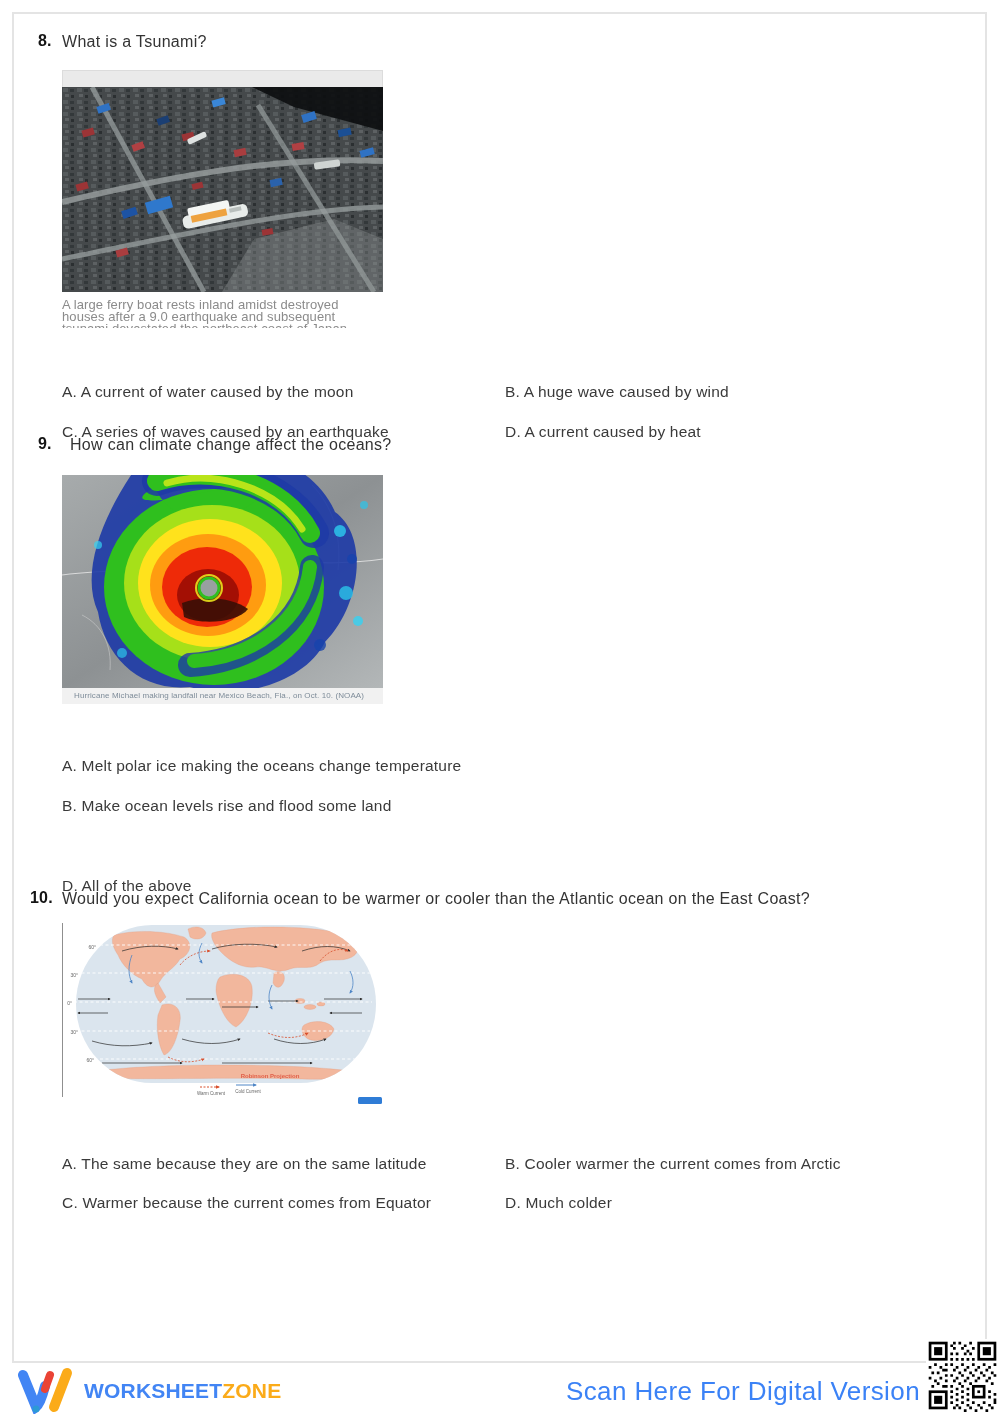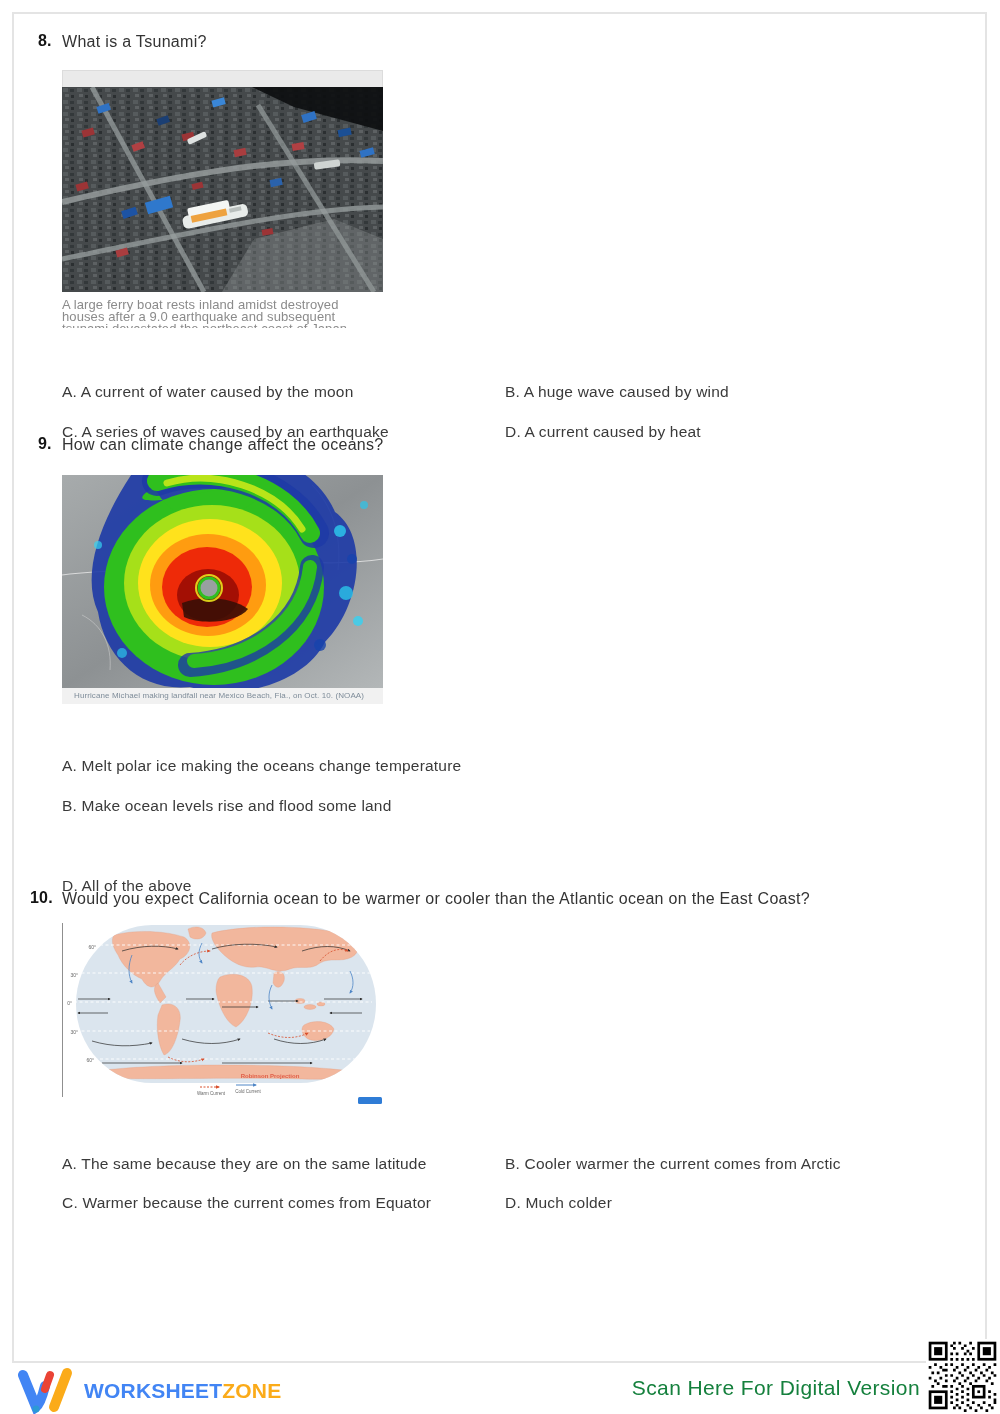--- a/index.html
+++ b/index.html
@@ -26,21 +26,21 @@
   .cap-wrap { padding-top:7px; }
   .cap-clip { height:5px; overflow:hidden; }
 
   .hcap {
     width:321px; background:#f1f1f1; color:#7e8c99; font-size:8px;
     padding:3px 4px 4px 12px; letter-spacing:.1px; white-space:nowrap; overflow:hidden;
   }
 
   
   .brand-text { font-size:21px; font-weight:800; letter-spacing:.2px; white-space:nowrap; }
-  .scan-text  { font-size:21px; color:#15803d; letter-spacing:.4px; white-space:nowrap; }
+  .scan-text  { font-size:26px; color:#3b82f6; letter-spacing:.4px; white-space:nowrap; }
 </style>
 </head>
 <body>
 
 <div id="page">
 
   <div id="page-frame" class="abs"></div>
 
   <div class="abs q-num" style="left:38px; top:32px;">8.</div>
   <div class="abs q-text" style="left:62px; top:33px;">What is a Tsunami?</div>
@@ -101,21 +101,21 @@
       <div class="cap cap-clip">tsunami devastated the northeast coast of Japan</div>
     </div>
   </div>
 
   <div class="abs opt" style="left:62px;  top:346px;">A. A current of water caused by the moon</div>
   <div class="abs opt" style="left:505px; top:346px;">B. A huge wave caused by wind</div>
   <div class="abs opt" style="left:62px;  top:386px;">C. A series of waves caused by an earthquake</div>
   <div class="abs opt" style="left:505px; top:386px;">D. A current caused by heat</div>
 
   <div class="abs q-num" style="left:38px; top:435px;">9.</div>
-  <div class="abs q-text" style="left:62px; top:436px;">How can climate change affect the oceans?</div>
+  <div class="abs q-text" style="left:70px; top:436px;">How can climate change affect the oceans?</div>
 
   <div class="abs fig" style="left:62px; top:475px; width:321px;">
     <svg class="fig-photo" width="321" height="213" viewBox="0 0 321 213">
       <defs>
         <linearGradient id="sky" x1="0" y1="0" x2="1" y2="1">
           <stop offset="0" stop-color="#a7abac"></stop>
             <stop offset="0.5" stop-color="#8d9193"></stop>
             <stop offset="1" stop-color="#b3b7b8"></stop>
         </linearGradient>
       </defs>

